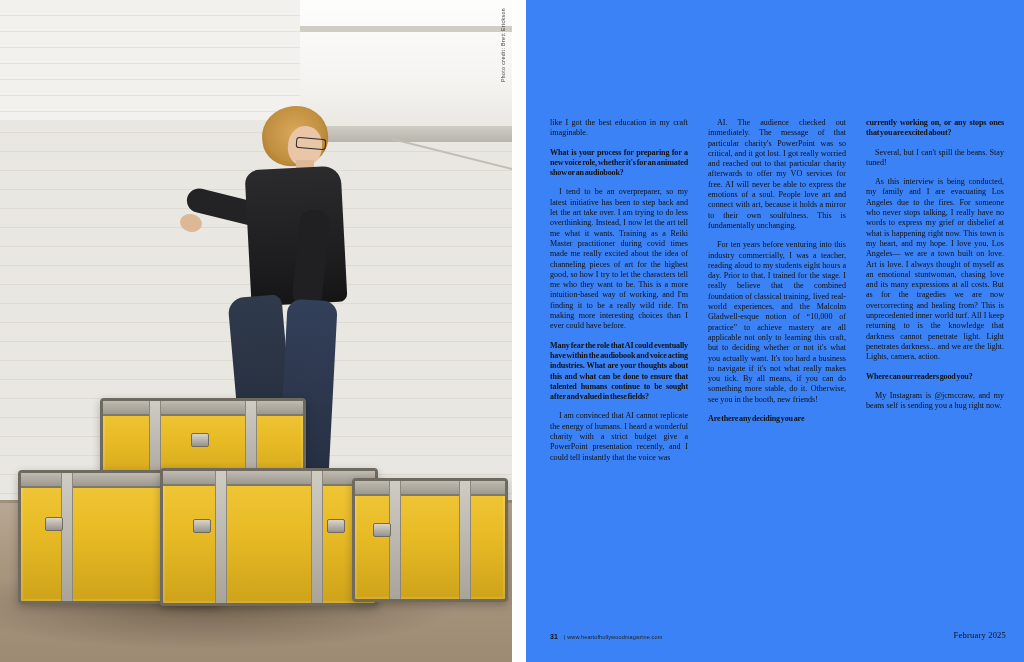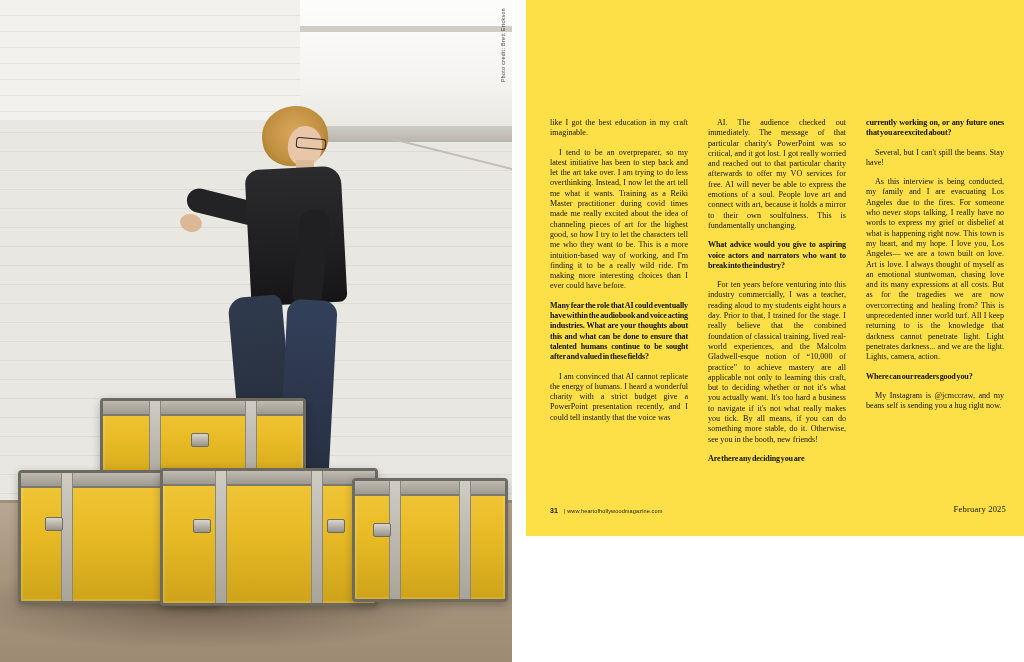--- a/index.html
+++ b/index.html
@@ -216,22 +216,22 @@
   .gutter {
     position: absolute;
     left: 512px; top: 0; width: 14px; height: 662px;
     background: #ffffff;
   }
 
   
   .right-page {
     position: absolute;
     left: 526px; top: 0;
-    width: 498px; height: 536px;
-    background: #fde047;
+    width: 498px; height: 662px;
+    background: #3b82f6;
   }
   .cols {
     position: absolute;
     left: 24px; top: 118px;
     width: 456px; height: 490px;
     display: flex;
     gap: 20px;
   }
   .col {
     width: 138px;
@@ -347,33 +347,33 @@
 
     <div class="photo-credit">Photo credit: Brett Erickson</div>
   </div>
 
   <div class="gutter"></div>
 
   <div class="right-page">
     <div class="cols">
       <div class="col">
           <p class="noindent">like I got the best education in my craft imaginable.</p>
+          <p class="q">What is your process for preparing for a new voice role, whether it's for an animated show or an audiobook?</p>
           <p>I tend to be an overpreparer, so my latest initiative has been to step back and let the art take over. I am trying to do less overthinking. Instead, I now let the art tell me what it wants. Training as a Reiki Master practitioner during covid times made me really excited about the idea of channeling pieces of art for the highest good, so how I try to let the characters tell me who they want to be. This is a more intuition-based way of working, and I'm finding it to be a really wild ride. I'm making more interesting choices than I ever could have before.</p>
           <p class="q">Many fear the role that AI could eventually have within the audiobook and voice acting industries. What are your thoughts about this and what can be done to ensure that talented humans continue to be sought after and valued in these fields?</p>
           <p>I am convinced that AI cannot replicate the energy of humans. I heard a wonderful charity with a strict budget give a PowerPoint presentation recently, and I could tell instantly that the voice was</p>
         </div>
       <div class="col">
           <p>AI. The audience checked out immediately. The message of that particular charity's PowerPoint was so critical, and it got lost. I got really worried and reached out to that particular charity afterwards to offer my VO services for free. AI will never be able to express the emotions of a soul. People love art and connect with art, because it holds a mirror to their own soulfulness. This is fundamentally unchanging.</p>
-          <p class="q">What advice would you give to aspiring voice actors and narrators who want to break into the industry?</p>
           <p>For ten years before venturing into this industry commercially, I was a teacher, reading aloud to my students eight hours a day. Prior to that, I trained for the stage. I really believe that the combined foundation of classical training, lived real-world experiences, and the Malcolm Gladwell-esque notion of “10,000 of practice” to achieve mastery are all applicable not only to learning this craft, but to deciding whether or not it's what you actually want. It's too hard a business to navigate if it's not what really makes you tick. By all means, if you can do something more stable, do it. Otherwise, see you in the booth, new friends!</p>
           <p class="q">Are there any deciding you are</p>
         </div>
       <div class="col">
-          <p class="q">currently working on, or any future ones that you are excited about?</p>
-          <p>Several, but I can't spill the beans. Stay have!</p>
+          <p class="q">currently working on, or any stops ones that you are excited about?</p>
+          <p>Several, but I can't spill the beans. Stay tuned!</p>
           <p>As this interview is being conducted, my family and I are evacuating Los Angeles due to the fires. For someone who never stops talking, I really have no words to express my grief or disbelief at what is happening right now. This town is my heart, and my hope. I love you, Los Angeles— we are a town built on love. Art is love. I always thought of myself as an emotional stuntwoman, chasing love and its many expressions at all costs. But as for the tragedies we are now overcorrecting and healing from? This is unprecedented inner world turf. All I keep returning to is the knowledge that darkness cannot penetrate light. Light penetrates darkness... and we are the light. Lights, camera, action.</p>
           <p class="q">Where can our readers good you?</p>
           <p>My Instagram is @jcmccraw, and my beans self is sending you a hug right now.</p>
         </div>
     </div>
 
     <div class="footer">
       <div class="folio">31</div>
       <div class="footer-url">| www.heartofhollywoodmagazine.com</div>
       <div class="footer-date">February 2025</div>

